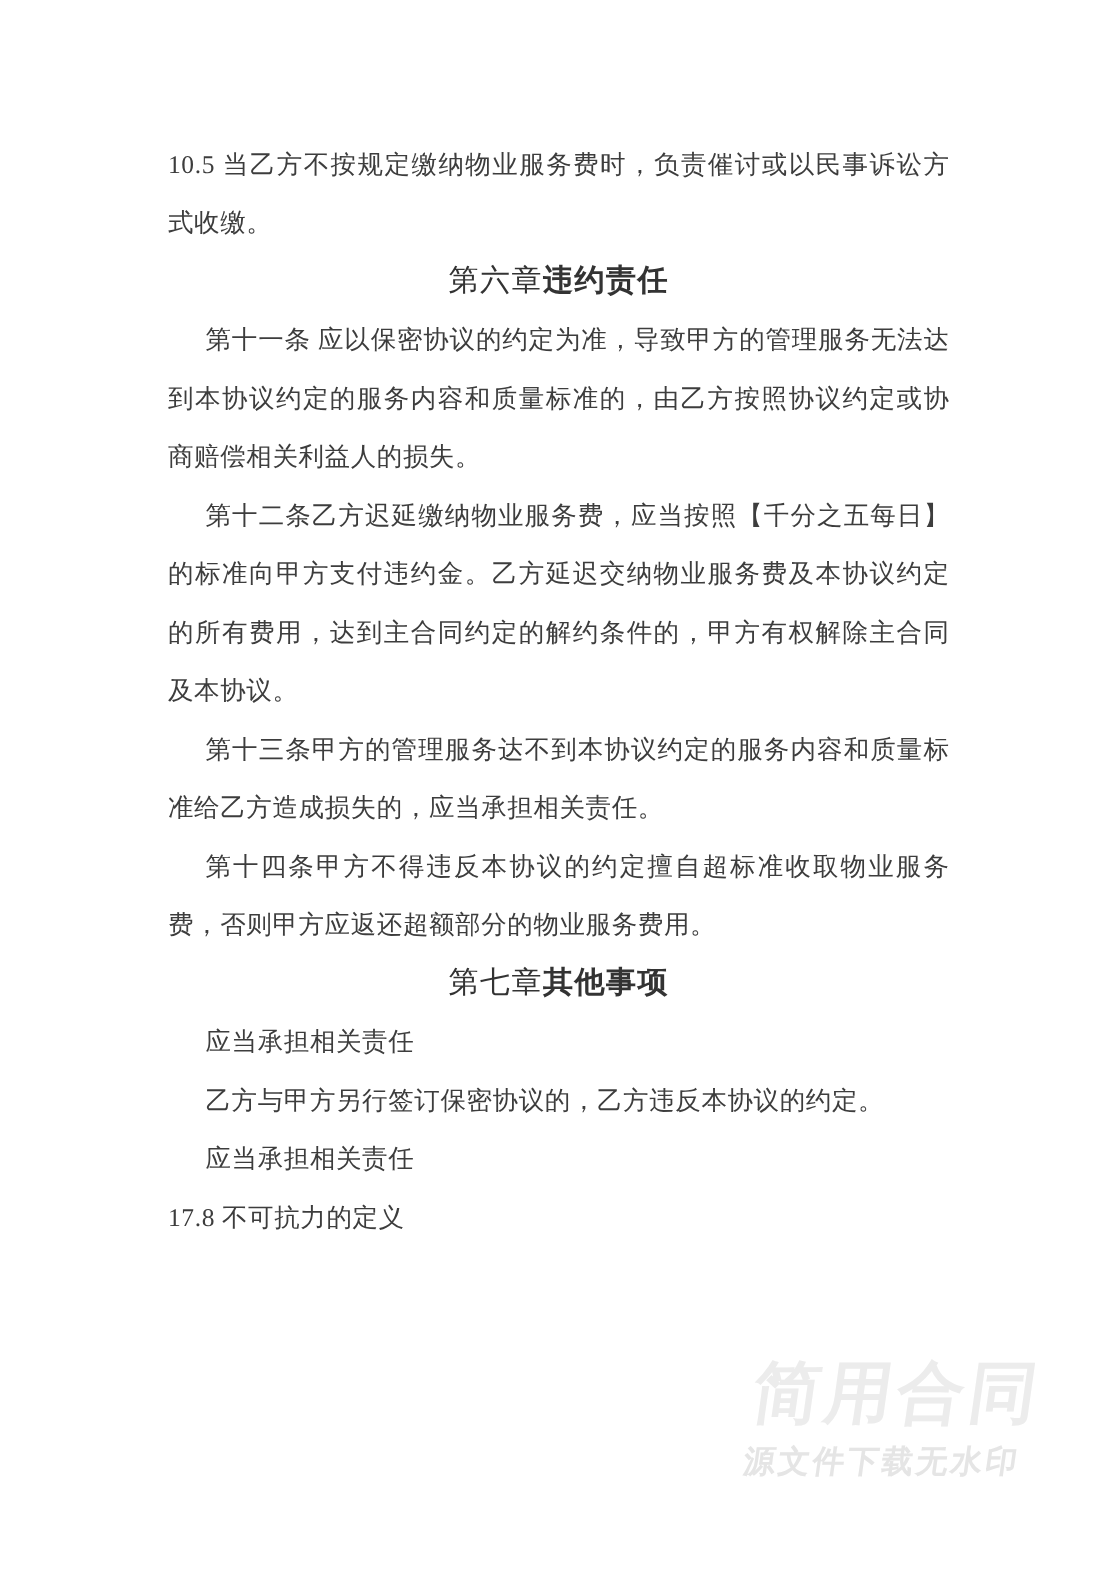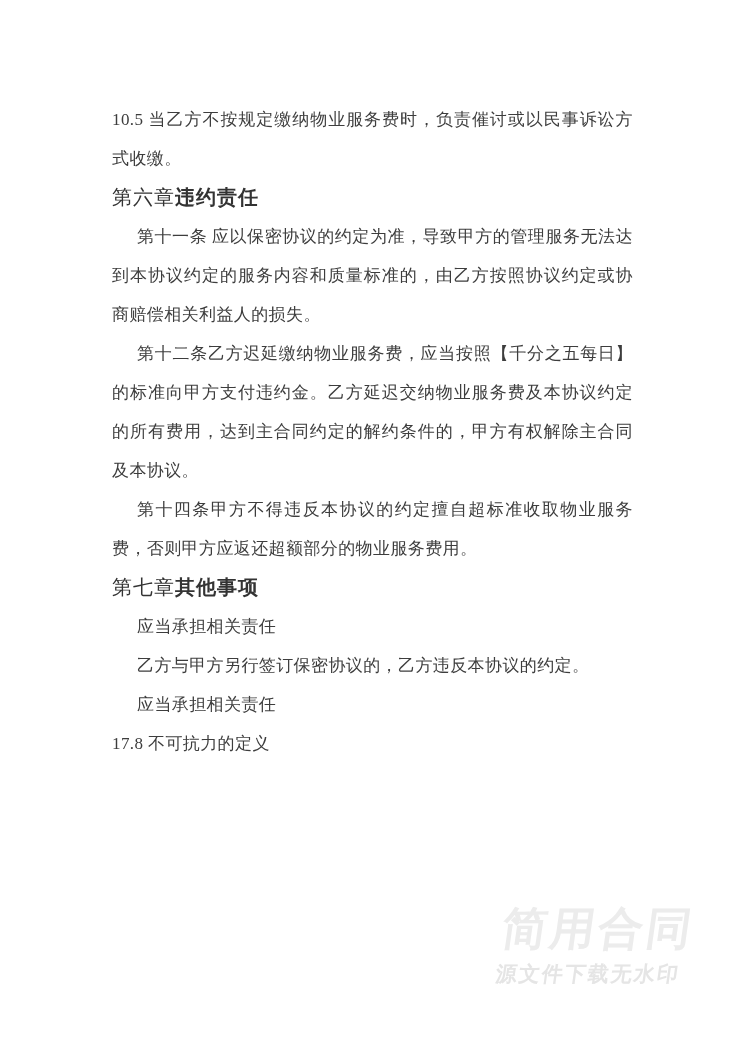--- a/index.html
+++ b/index.html
@@ -15,39 +15,39 @@
     font-family: "Liberation Serif", serif;
   }
   .page {
     position: absolute;
     inset: 0;
     background: #ffffff;
   }
   .content {
     position: absolute;
     left: 112px;
-    top: 100px;
+    top: 90px;
     width: 521px;
     color: #3d3d3d;
     font-size: 17px;
     line-height: 39px;
   }
   .para {
     margin: 0;
     text-align: justify;
     letter-spacing: 0.4px;
   }
   .para.indent {
     text-indent: 25px;
   }
   .chapter {
     margin: 0;
     font-size: 20px;
     font-weight: normal;
-    text-align: left;
+    text-align: center;
     line-height: 39px;
     letter-spacing: 1px;
     color: #333333;
   }
   .ch-title {
     font-weight: bold;
   }
   .watermark {
     position: absolute;
     right: 50px;
@@ -77,20 +77,21 @@
   <div class="content" style="color: rgb(61, 61, 61);">
 
     <p class="para">10.5 当乙方不按规定缴纳物业服务费时，负责催讨或以民事诉讼方式收缴。</p>
 
     <h2 class="chapter"><span class="ch-label">第六章</span><span class="ch-title">违约责任</span></h2>
 
     <p class="para indent">第十一条 应以保密协议的约定为准，导致甲方的管理服务无法达到本协议约定的服务内容和质量标准的，由乙方按照协议约定或协商赔偿相关利益人的损失。</p>
 
     <p class="para indent">第十二条乙方迟延缴纳物业服务费，应当按照【千分之五每日】的标准向甲方支付违约金。乙方延迟交纳物业服务费及本协议约定的所有费用，达到主合同约定的解约条件的，甲方有权解除主合同及本协议。</p>
 
+    <p class="para indent">第十三条甲方的管理服务达不到本协议约定的服务内容和质量标准给乙方造成损失的，应当承担相关责任。</p>
 
     <p class="para indent">第十四条甲方不得违反本协议的约定擅自超标准收取物业服务费，否则甲方应返还超额部分的物业服务费用。</p>
 
     <h2 class="chapter"><span class="ch-label">第七章</span><span class="ch-title">其他事项</span></h2>
 
     <p class="para indent">应当承担相关责任</p>
 
 
     <p class="para indent">乙方与甲方另行签订保密协议的，乙方违反本协议的约定。</p>
 

